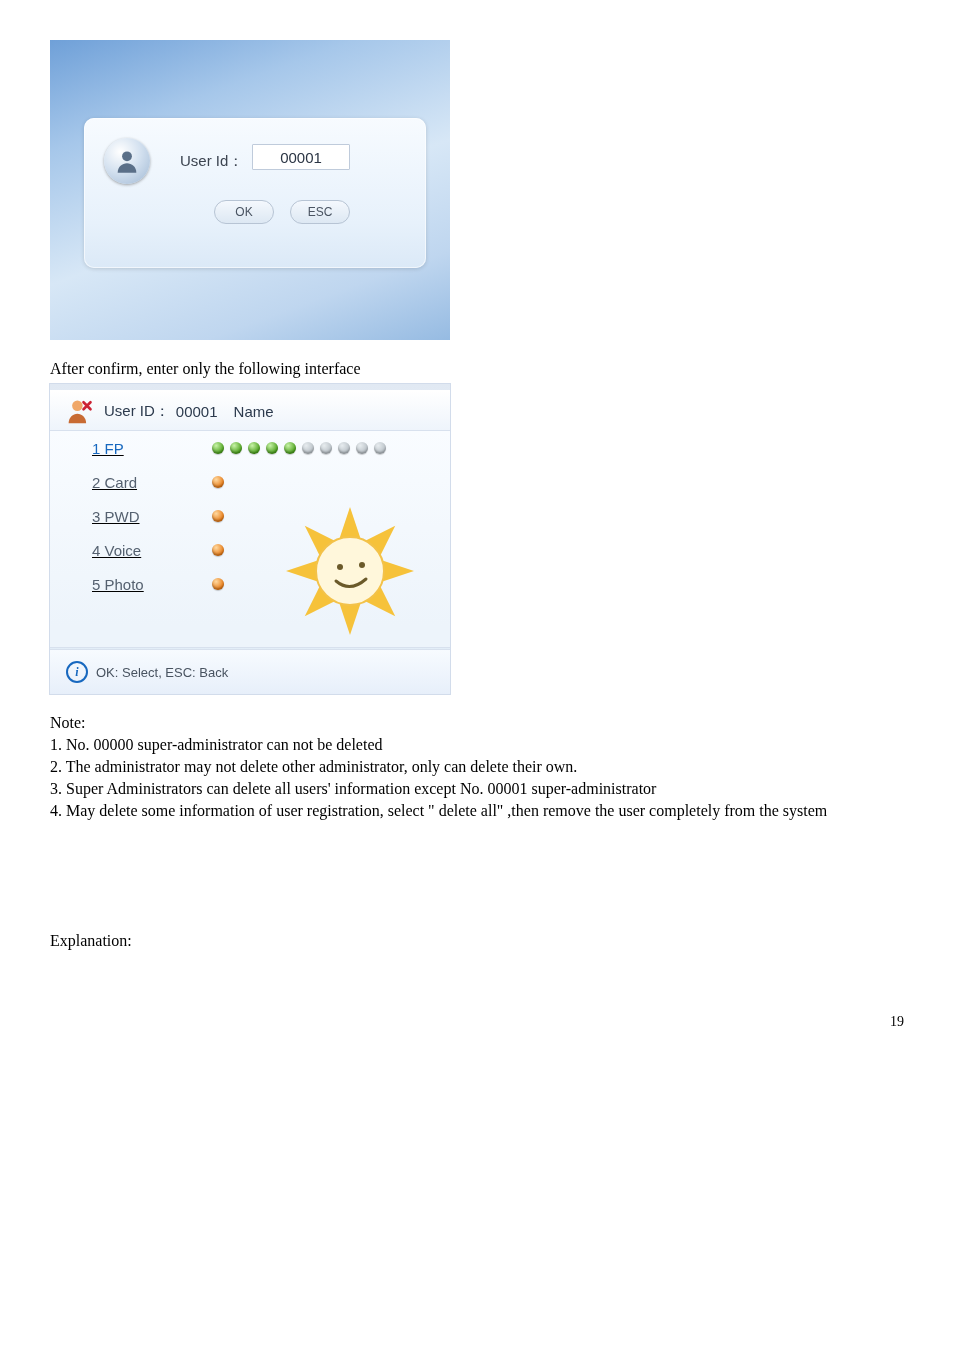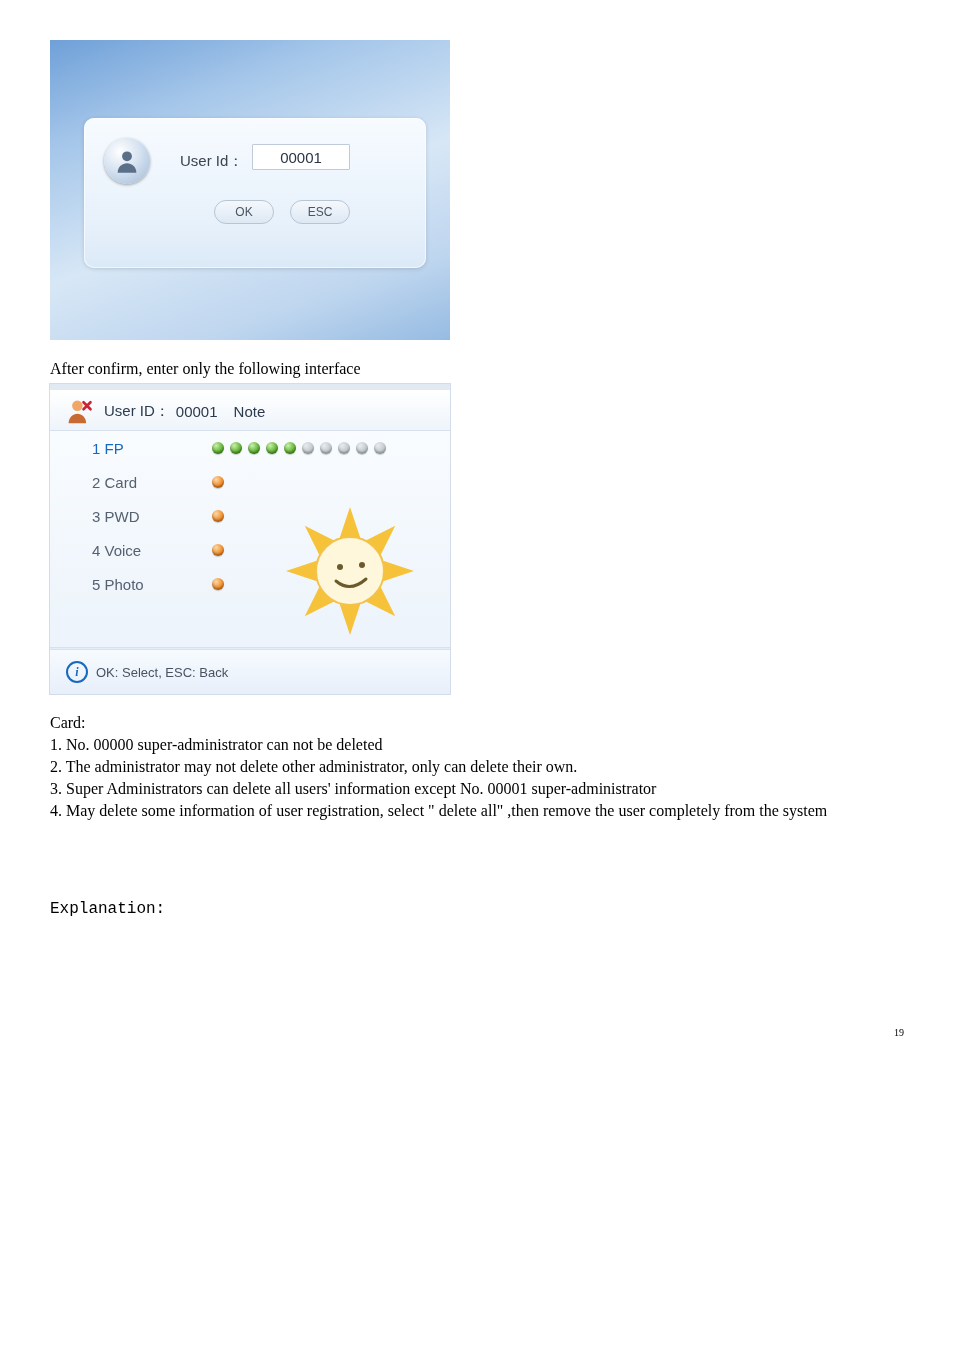--- a/index.html
+++ b/index.html
@@ -91,21 +91,21 @@
   }
   .shot2 .topicon {
     width: 28px; height: 28px; position: relative;
   }
   .shot2 .topicon svg { width: 28px; height: 28px; }
   .shot2 .toptxt { font-size: 15px; color: #2c3a4d; }
   .shot2 .list {
     position: absolute; left: 0; right: 0; top: 46px; bottom: 46px;
     background: linear-gradient(180deg, #f9fcff, #edf4fb 90%);
     border: 1px solid #d8e1ee;
-    border-left: none; border-right: none;
+    border-left: none; border-right: none; text-decoration: underline;
   }
   .shot2 .row {
     height: 34px;
     display: flex; align-items: center;
     padding-left: 42px;
     font-size: 15px; color: #556170;
     position: relative;
   }
   .shot2 .row.sel { color: #1768bf; }
   .shot2 .row .lbl { width: 120px; }
@@ -130,21 +130,21 @@
     font-size: 13px; color: #485360;
   }
   .shot2 .info {
     width: 18px; height: 18px; border-radius: 50%;
     border: 2px solid #1768bf;
     color: #1768bf; font-weight: bold; font-size: 12px; font-style: italic;
     display: inline-flex; align-items: center; justify-content: center;
     font-family: Georgia, serif;
   }
 
-  .pgnum { text-align: right; font-size: 10px; margin-top: 109px; }
+  .pgnum { text-align: right; font-size: 14px; margin-top: 64px; }
 </style>
 </head>
 <body>
 
 <div class="shot1">
   <div class="panel">
     <div class="avatar">
       <svg viewBox="0 0 24 24">
           <circle cx="12" cy="8" r="4.2" fill="#5a6f88"></circle>
           <path d="M4 22c0-5 4-8 8-8s8 3 8 8" fill="#5a6f88"></path>
@@ -165,21 +165,21 @@
       <svg viewBox="0 0 32 32">
         <circle cx="13" cy="10" r="6" fill="#f0a768"></circle>
         <path d="M3 30c0-7 5-11 10-11s10 4 10 11" fill="#c86b33"></path>
         <g transform="translate(18,4)">
           <path d="M2 2 L10 10 M10 2 L2 10" stroke="#c23" stroke-width="3" stroke-linecap="round"></path>
         </g>
       </svg>
     </span>
     <span class="toptxt">User ID：</span>
     <span class="toptxt" style="margin-left:-4px;">00001</span>
-    <span class="toptxt" style="margin-left:6px;">Note</span>
+    <span class="toptxt" style="margin-left:6px;">Name</span>
   </div>
 
   <div class="list">
     <div class="row sel">
       <span class="lbl">1 FP</span>
       <span class="dots">
         <span class="dot green"></span>
         <span class="dot green"></span>
         <span class="dot green"></span>
         <span class="dot green"></span>
@@ -229,21 +229,21 @@
       </svg>
     </div>
   </div>
 
   <div class="footer">
     <span class="info">i</span>
     <span>OK: Select, ESC: Back</span>
   </div>
 </div>
 
-<p>Card:</p>
+<p>Note:</p>
 <p>1. No. 00000 super-administrator can not be deleted</p>
 <p>2. The administrator may not delete other administrator, only can delete their own.</p>
 <p>3. Super Administrators can delete all users' information except No. 00001 super-administrator</p>
 <p>4. May delete some information of user registration, select " delete all" ,then remove the user completely from the system</p>
 
-<p style="margin-top:80px;font-family:Liberation Mono, monospace;">Explanation:</p>
+<p style="margin-top:112px;">Explanation:</p>
 
 <div class="pgnum">19</div>
 
 </body></html>

